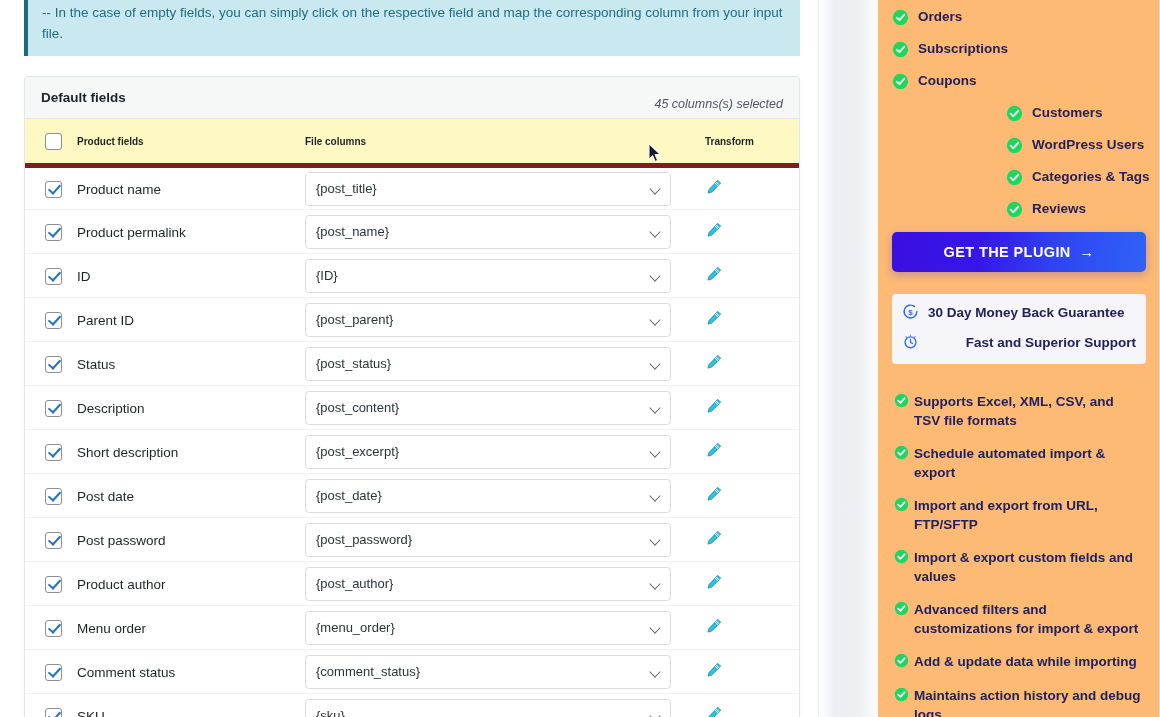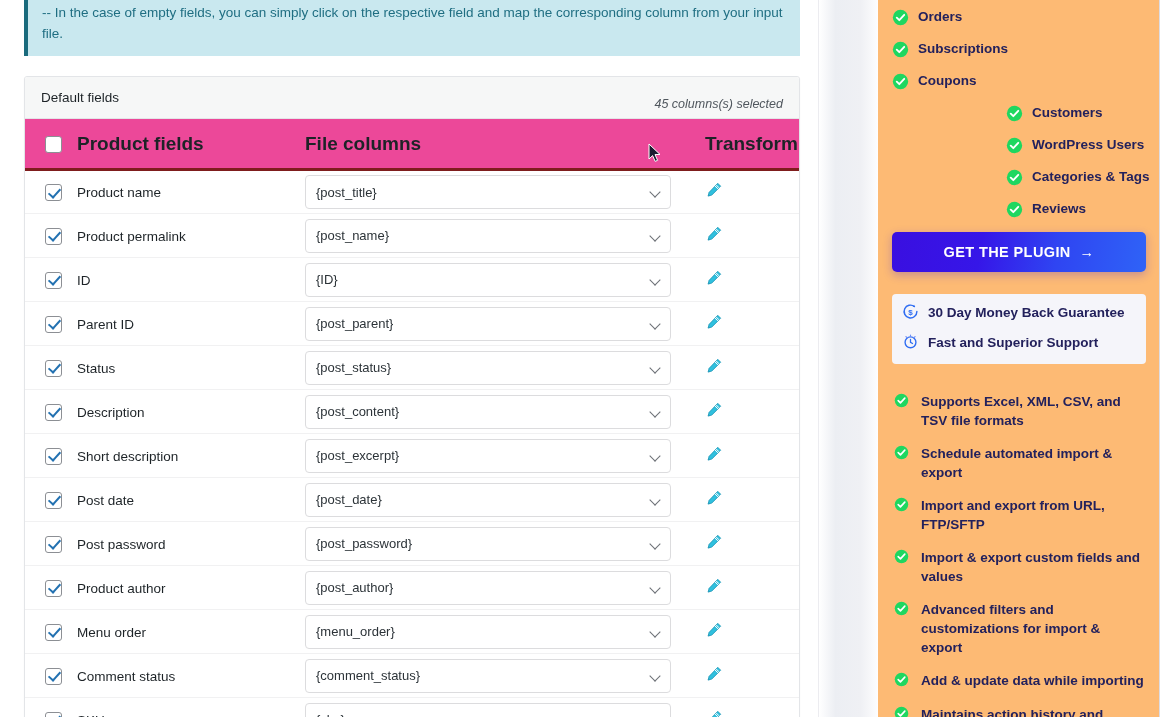--- a/index.html
+++ b/index.html
@@ -67,44 +67,44 @@
     height: 42px;
     background: #f6f7f7;
     border-bottom: 1px solid #e3e5e8;
     display: flex;
     align-items: center;
     justify-content: space-between;
     padding: 0 16px;
   }
   .card-title {
     font-size: 13.5px;
-    font-weight: normal;
+    font-weight: bold;
     color: #1d2327;
   }
   .card-count {
     font-size: 12.5px;
     font-style: italic;
     color: #50575e;
     margin-top: 12px;
   }
 
   
   table.fields {
     width: 100%;
     border-collapse: collapse;
     table-layout: fixed;
   }
   table.fields th {
     text-align: left;
-    font-size: 19px;
+    font-size: 10px;
     font-weight: bold;
     color: #1d2327;
     padding: 14px 0 13px 0;
-    border-bottom: 3px solid #7f1d1d;
-    background: #ec4899;
+    border-bottom: 5px solid #7f1d1d;
+    background: #fef9c3;
     vertical-align: middle;
   }
   table.fields td {
     padding: 0;
     vertical-align: middle;
     border-bottom: 1px solid #f1f1f2;
     height: 44px;
   }
   tr.field-row:last-child td { border-bottom: none; }
 
@@ -242,35 +242,35 @@
     border-radius: 4px;
     padding: 8px 0 10px 0;
   }
   .grow {
     display: flex;
     align-items: flex-start;
     gap: 9px;
     padding: 0 10px;
     margin-bottom: 8px;
   }
-  .grow:last-child { margin-bottom: 0; }
+  .grow:last-child { margin-bottom: 0; justify-content: space-between; }
   .grow-label {
     font-size: 13.5px;
     font-weight: bold;
     color: #23215c;
     line-height: 22px;
   }
 
   .benefits {
     padding-top: 28px;
   }
   .benefit {
     display: flex;
     align-items: flex-start;
-    gap: 12px;
+    gap: 5px;
     margin-bottom: 14px;
     padding-left: 2px;
   }
   .benefit-label {
     font-size: 13.5px;
     font-weight: bold;
     color: #23215c;
     line-height: 19px;
     max-width: 228px;
   }

